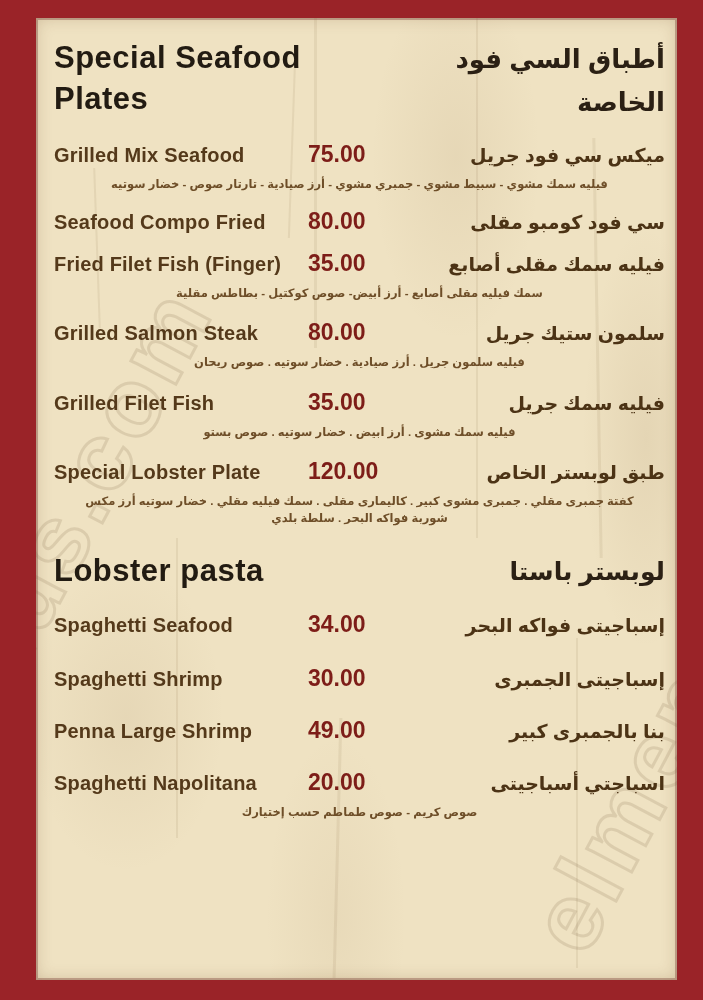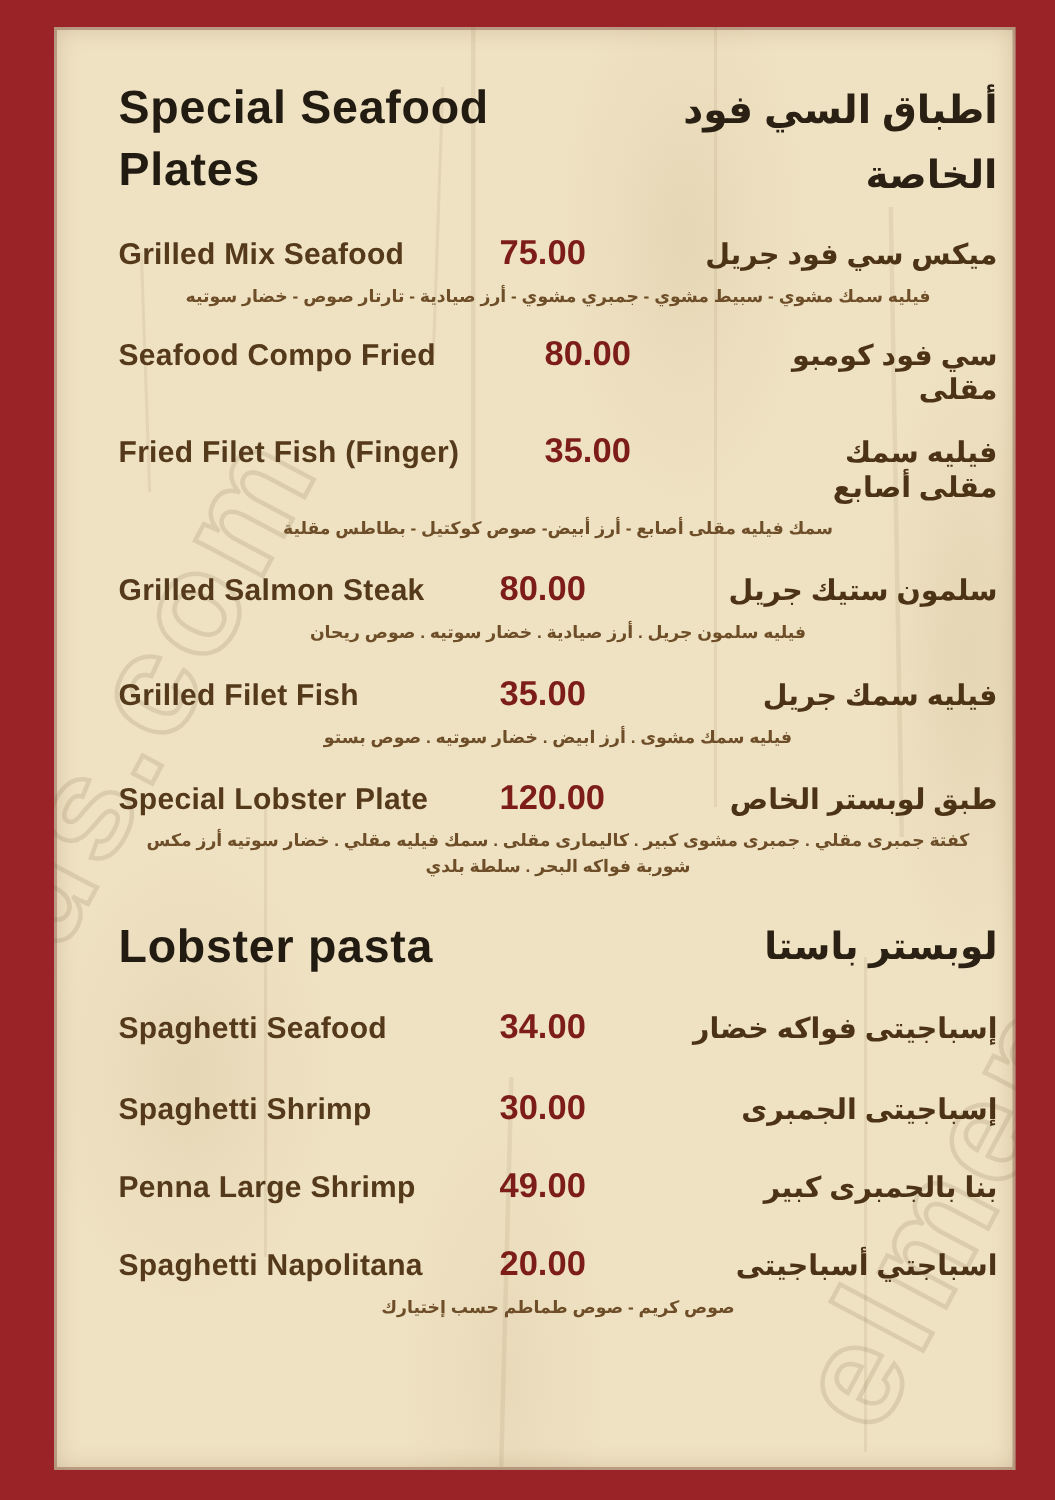--- a/index.html
+++ b/index.html
@@ -28,41 +28,41 @@
     position: absolute;
     font-size: 96px; font-weight: bold; letter-spacing: 6px;
     color: transparent;
     -webkit-text-stroke: 3px rgba(120,95,60,.16);
     white-space: nowrap;
     pointer-events: none;
   }
   .wm1 { top: 300px; right: -150px; transform: rotate(-62deg); transform-origin: top right; }
   .wm2 { bottom: 60px; left: -120px; transform: rotate(-62deg); transform-origin: bottom left; }
 
-  .content { position: relative; padding: 34px 12px 0 18px; margin-left: 25px; }
+  .content { position: relative; padding: 20px 12px 0 18px; }
 
   .title-row { display: flex; justify-content: space-between; align-items: flex-start; }
   .title-en { font-size: 31px; font-weight: bold; color: #221b12; line-height: 1.32; letter-spacing: .5px; }
   .title-ar { font-size: 26px; font-weight: bold; color: #2b2014; line-height: 1.65; text-align: right; direction: rtl; }
 
   .item-row { display: flex; align-items: baseline; }
   .col-en { width: 254px; font-size: 20px; font-weight: bold; color: #54391a; letter-spacing: .2px; }
   .col-price { width: 128px; text-align: left; font-size: 23px; font-weight: bold; color: #7d1d18; }
   .col-ar { flex: 1; text-align: right; direction: rtl; font-size: 19px; font-weight: bold; color: #4c3315; }
 
   .desc {
     text-align: center; direction: rtl;
     font-size: 11.5px; font-weight: bold; color: #6e4e28;
     line-height: 1.5;
   }
 
   
   .mt-a { margin-top: 17px; }
   .mt-b { margin-top: 8px; }
-  .mt-c { margin-top: 15px; gap: 30px; }
+  .mt-c { margin-top: 15px; }
   .sec2-title { margin-top: 24px; }
   .sec2-title .title-en { font-size: 31px; }
   .sec2-title .title-ar { font-size: 25px; }
   .row7 { margin-top: 18px; }
   .row8 { margin-top: 27px; }
   .row9 { margin-top: 25px; }
   .row10 { margin-top: 25px; }
 </style>
 </head>
 <body>
@@ -139,21 +139,21 @@
     </div>
 
     <div class="title-row sec2-title">
       <div class="title-en">Lobster pasta</div>
       <div class="title-ar">لوبستر باستا</div>
     </div>
 
     <div class="item-row row7">
       <div class="col-en">Spaghetti Seafood</div>
       <div class="col-price">34.00</div>
-      <div class="col-ar">إسباجيتى فواكه خضار</div>
+      <div class="col-ar">إسباجيتى فواكه البحر</div>
     </div>
 
     <div class="item-row row8">
       <div class="col-en">Spaghetti Shrimp</div>
       <div class="col-price">30.00</div>
       <div class="col-ar">إسباجيتى الجمبرى</div>
     </div>
 
     <div class="item-row row9">
       <div class="col-en">Penna Large Shrimp</div>

